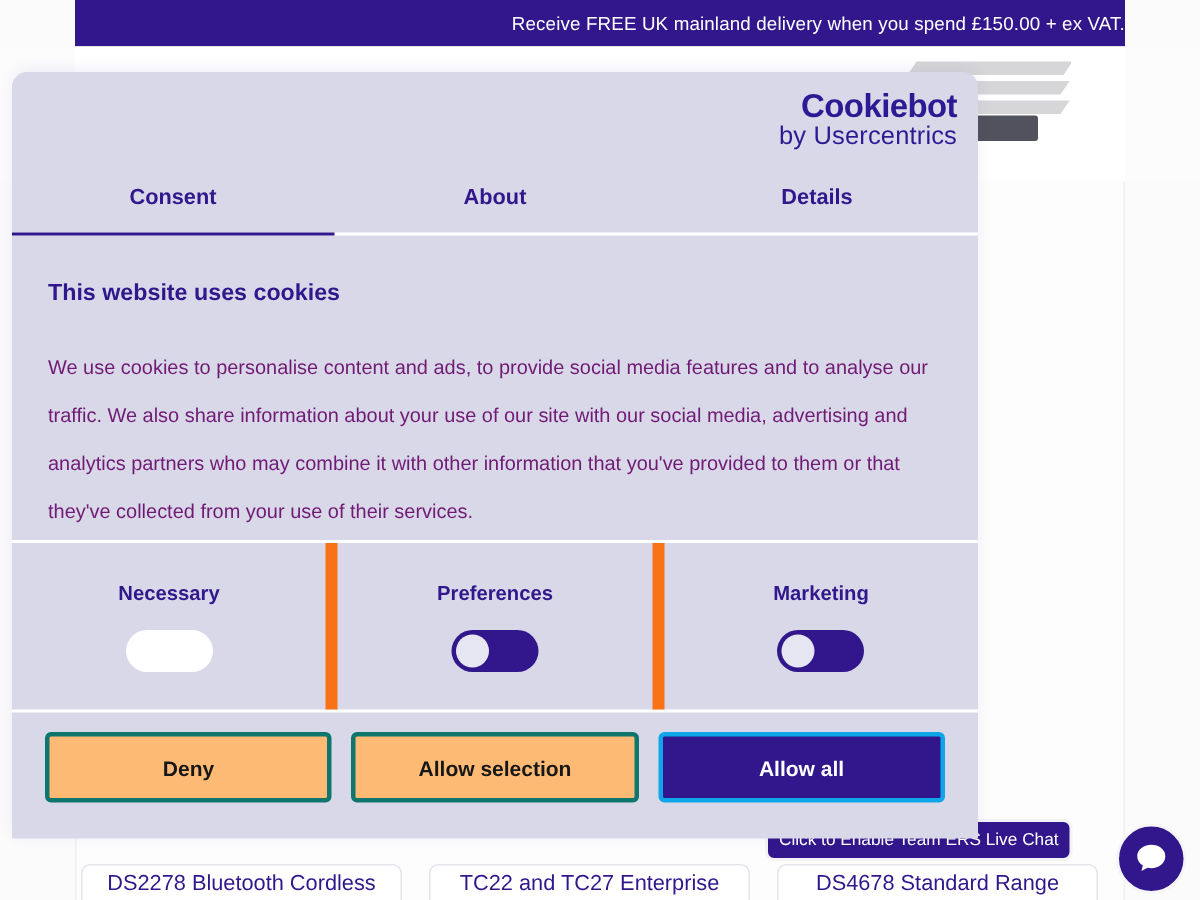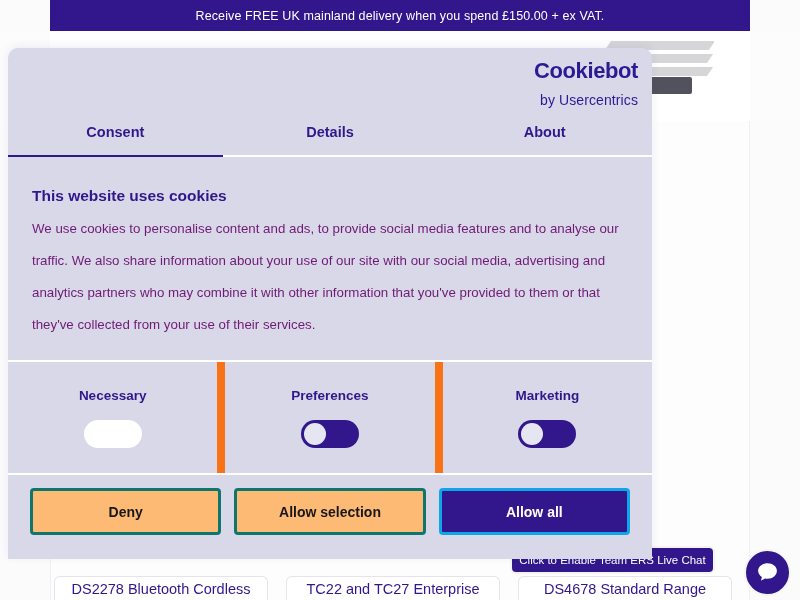--- a/index.html
+++ b/index.html
@@ -16,21 +16,21 @@
     background: #fbfbfc;
     overflow: hidden;
   }
 
   
   .site-promo-bar {
     position: absolute;
     left: 50px; top: 0;
     width: 700px; height: 31px;
     background: #31178b;
-    display: flex; align-items: center; justify-content: center;
+    display: flex; align-items: center; justify-content: flex-end;
   }
   .site-promo-text {
     color: #ffffff;
     font-size: 12.5px;
     letter-spacing: .1px;
     white-space: nowrap;
   }
 
   .site-header {
     position: absolute;
@@ -177,23 +177,23 @@
   }
   .cb-logo-main {
     color: #2b1a93;
     font-size: 22px;
     font-weight: bold;
     letter-spacing: -0.4px;
     display: block;
   }
   .cb-logo-sub {
     color: #2b1a93;
-    font-size: 14px;
+    font-size: 17px;
     display: block;
-    margin-top: 11px;
+    margin-top: 0;
     letter-spacing: .1px;
   }
 
   .cb-tabs {
     position: relative;
     height: 49px;
     display: flex;
     border-bottom: 2px solid #ffffff;
   }
   .cb-tab {
@@ -214,21 +214,21 @@
   }
 
   .cb-content {
     padding: 30px 24px 26px 24px;
     height: 203px;
   }
   .cb-title {
     color: #31178b;
     font-size: 15.5px;
     font-weight: bold;
-    margin-bottom: 8px;
+    margin-bottom: 24px;
   }
   .cb-desc {
     color: #701a75;
     font-size: 13.3px;
     line-height: 32px;
     max-width: 745px;
   }
 
   .cb-categories {
     display: flex;
@@ -352,24 +352,24 @@
         <span class="cb-logo-main">Cookiebot</span>
         <span class="cb-logo-sub">by Usercentrics</span>
       </div>
     </div>
 
     <div class="cb-tabs">
       <div class="cb-tab active">
         <span>Consent</span>
       </div>
       <div class="cb-tab">
+        <span>About</span>
+      </div>
+      <div class="cb-tab">
         <span>Details</span>
-      </div>
-      <div class="cb-tab">
-        <span>About</span>
       </div>
     </div>
 
     <div class="cb-content">
       <div class="cb-title">This website uses cookies</div>
       <div class="cb-desc">We use cookies to personalise content and ads, to provide social media features and to analyse our traffic. We also share information about your use of our site with our social media, advertising and analytics partners who may combine it with other information that you've provided to them or that they've collected from your use of their services.</div>
     </div>
 
     <div class="cb-categories">
       <div class="cb-cat">

